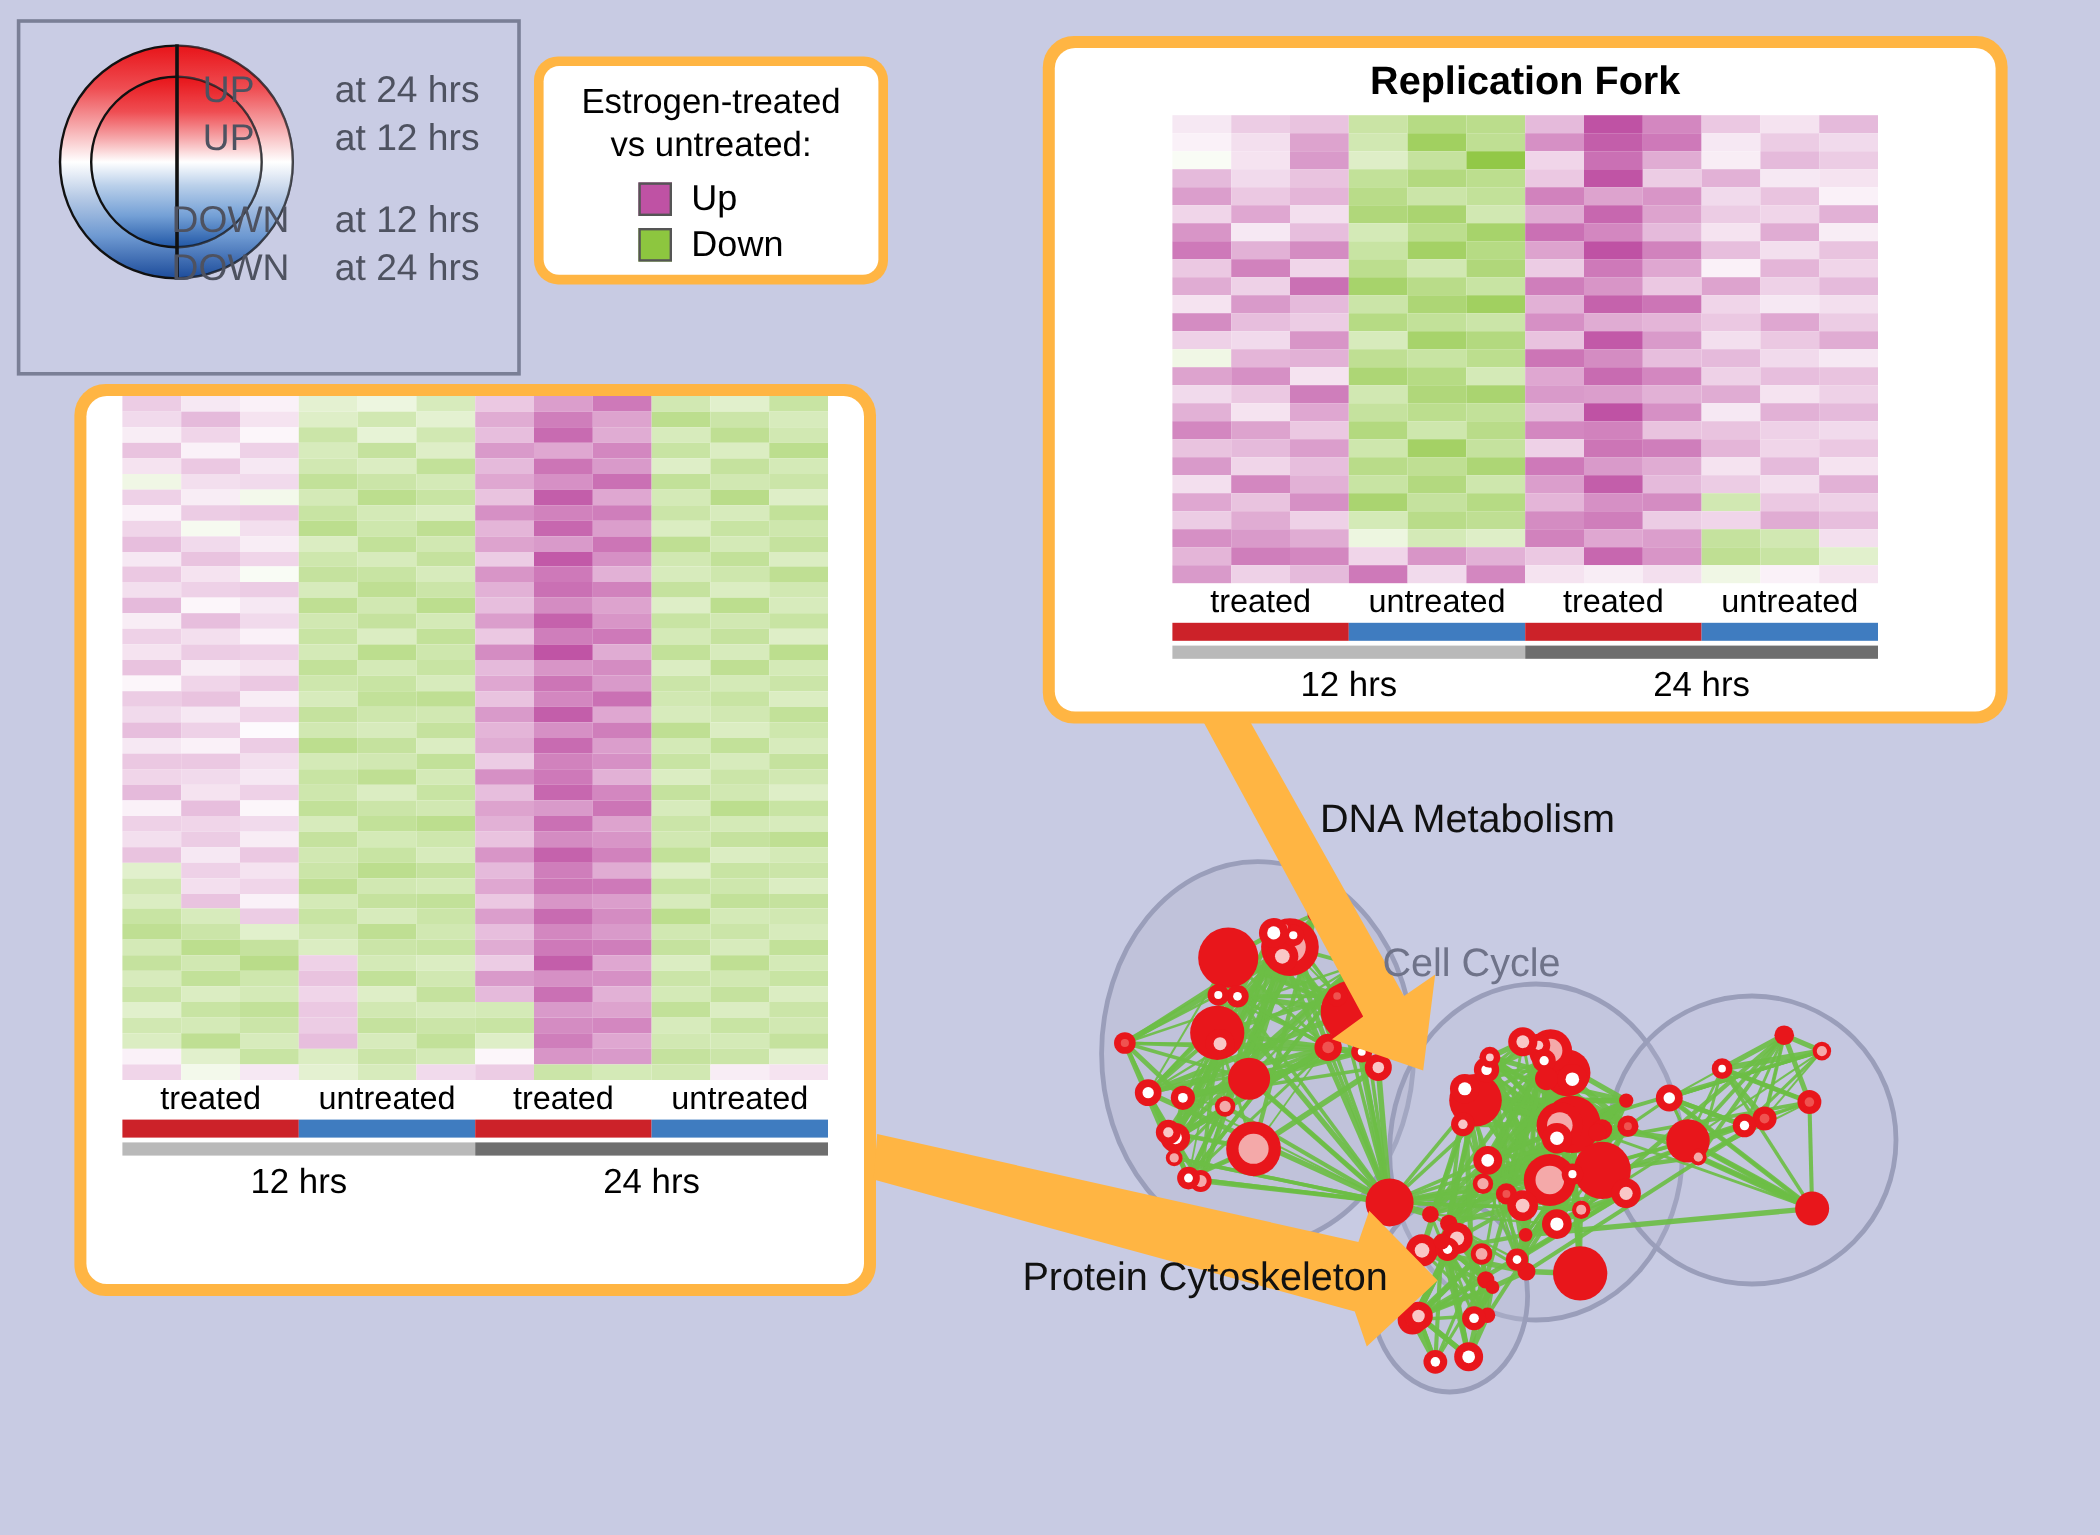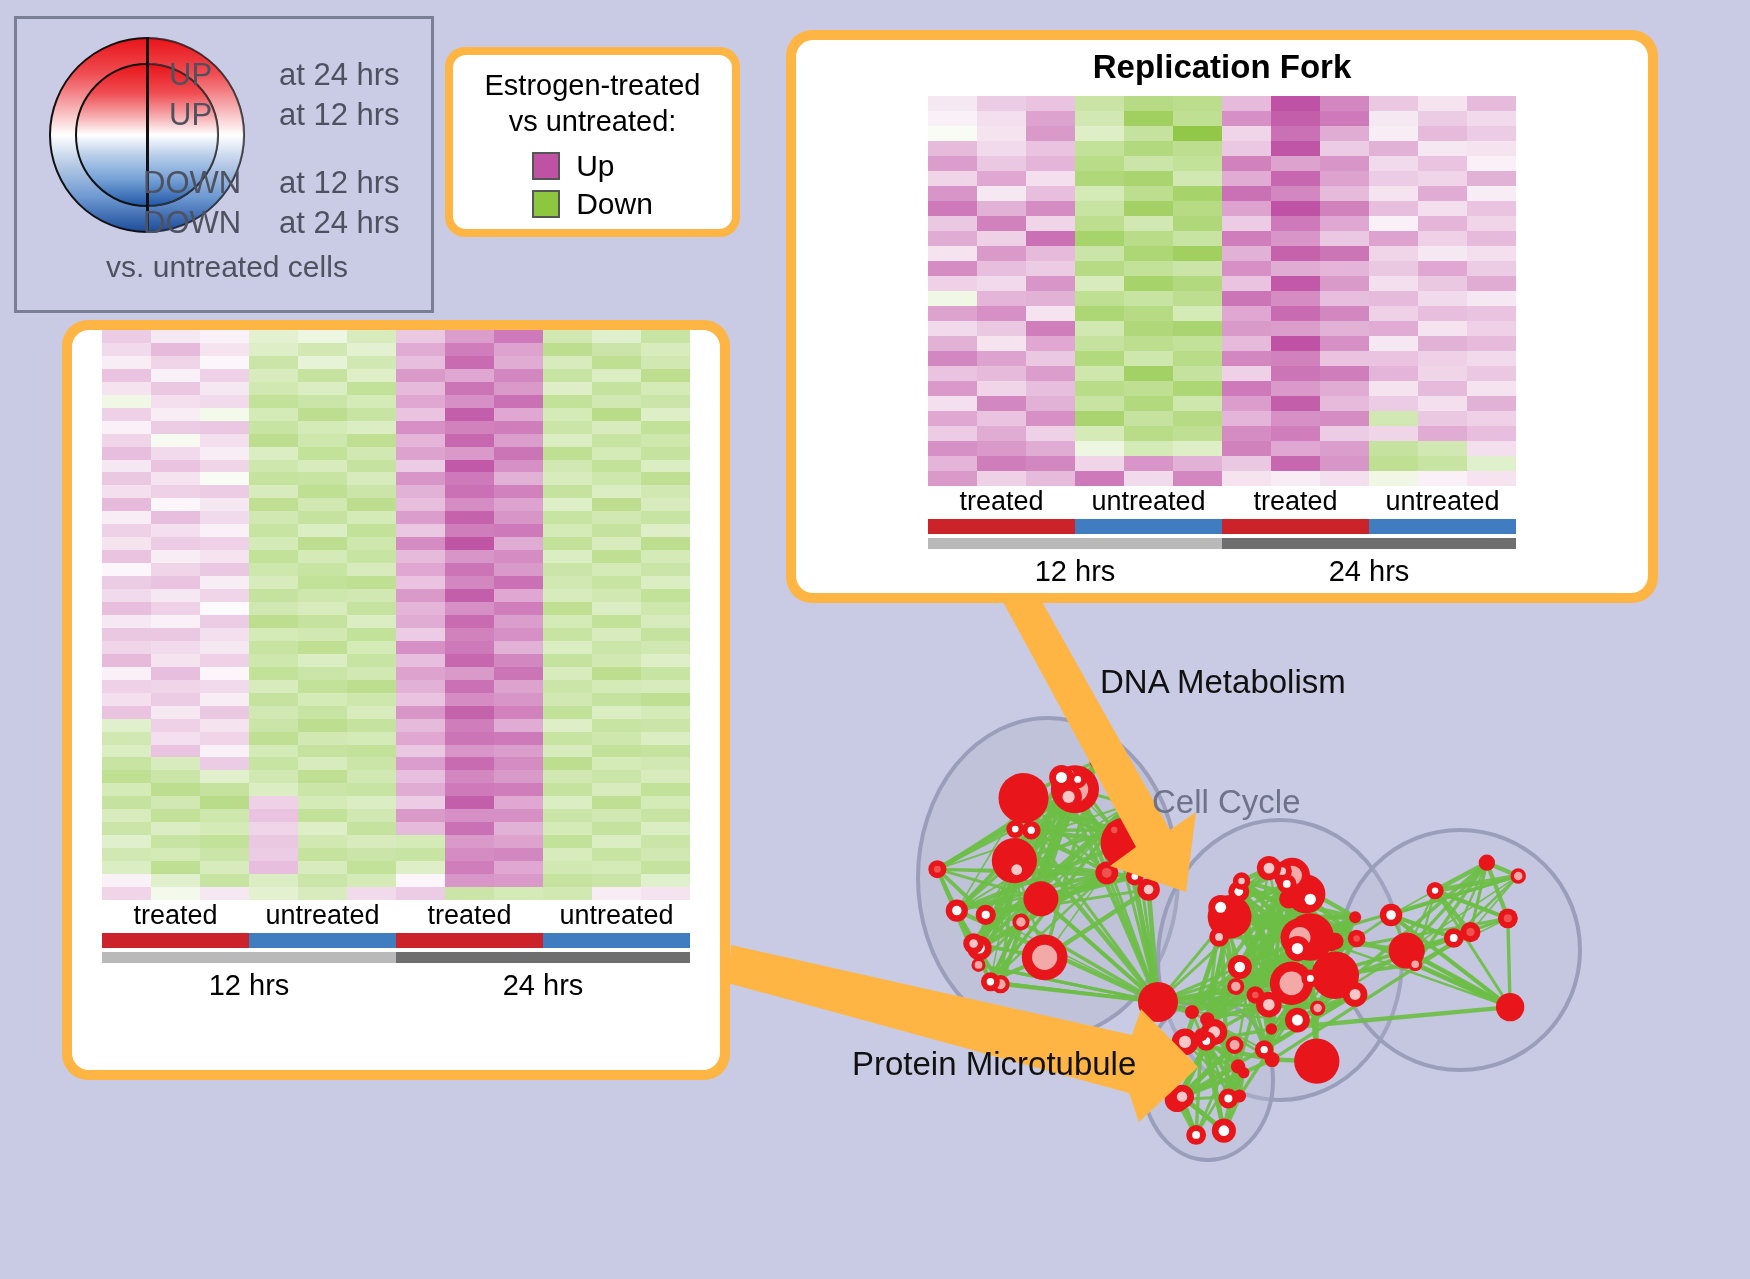--- a/index.html
+++ b/index.html
@@ -70,21 +70,21 @@
   .hm div{width:100%;height:100%;}
   .axis{position:relative;}
   .axcell{text-align:center;font-size:27px;color:#000;}
   .barrow{display:flex;height:15px;margin-top:2px;}
   .bar{height:15px;}
   .timerow{display:flex;height:11px;margin-top:4px;}
   .tseg{height:11px;}
   .tlabrow{display:flex;}
   .tlab{text-align:center;font-size:29px;color:#000;padding-top:6px;}
 
-  #panel-rf{left:786px;top:30px;width:872px;height:573px;}
+  #panel-rf{left:869px;top:30px;width:804px;height:573px;}
   #panel-apc{left:62px;top:320px;width:668px;height:760px;}
 
   
   #network{position:absolute;left:800px;top:620px;width:950px;height:659px;}
   .clabel{position:absolute;white-space:nowrap;text-align:right;}
   #lab-dna{left:1100px;top:663px;font-size:33px;color:#111;}
   #lab-cc{left:1152px;top:783px;font-size:33px;color:#6f7389;}
   #lab-mt{left:1385px;top:980px;font-size:33px;color:#6f7389;line-height:42px;text-align:left;}
   #lab-ub{left:852px;top:1043px;font-size:33px;color:#111;line-height:42px;}
 
@@ -106,21 +106,20 @@
     </div>
     <div class="key-row" style="left:152px;top:38px;">UP</div>
     <div class="key-row" style="left:262px;top:38px;">at 24 hrs</div>
     <div class="key-row" style="left:152px;top:78px;">UP</div>
     <div class="key-row" style="left:262px;top:78px;">at 12 hrs</div>
     <div class="key-row" style="left:126px;top:146px;">DOWN</div>
     <div class="key-row" style="left:262px;top:146px;">at 12 hrs</div>
     <div class="key-row" style="left:126px;top:186px;">DOWN</div>
     <div class="key-row" style="left:262px;top:186px;">at 24 hrs</div>
     <div id="key-footer">
-      <div>vs. untreated cells</div>
     </div>
   </div>
 
   <div id="updown-key">
     <div id="updown-inner">
       <div class="ttl">Estrogen-treated</div>
       <div class="ttl">vs untreated:</div>
       <div style="margin-top:6px;">
         <div class="sw-row">
           <span class="sw" id="sw-up" style="background: rgb(191, 82, 164);"></span>
@@ -1617,16 +1616,16 @@
   <svg id="arrow-rf" viewBox="0 0 1750 1279">
     <polygon points="1002,600 1041,600 1170,830 1196,812 1186,892 1110,866 1136,847" fill="#ffb543"></polygon>
   </svg>
   <svg id="arrow-apc" viewBox="0 0 1750 1279">
     <polygon points="731,945 1132,1035 1141,1009 1198,1067 1139,1122 1129,1093 728,983" fill="#ffb543"></polygon>
   </svg>
 
   <div class="clabel" id="lab-dna">DNA Metabolism</div>
   <div class="clabel" id="lab-cc">Cell Cycle</div>
   <div class="clabel" id="lab-ub">
-    <div>Protein Microtubule</div>
+    <div>Protein Cytoskeleton</div>
   </div>
 
 </div>
 
 </body></html>

